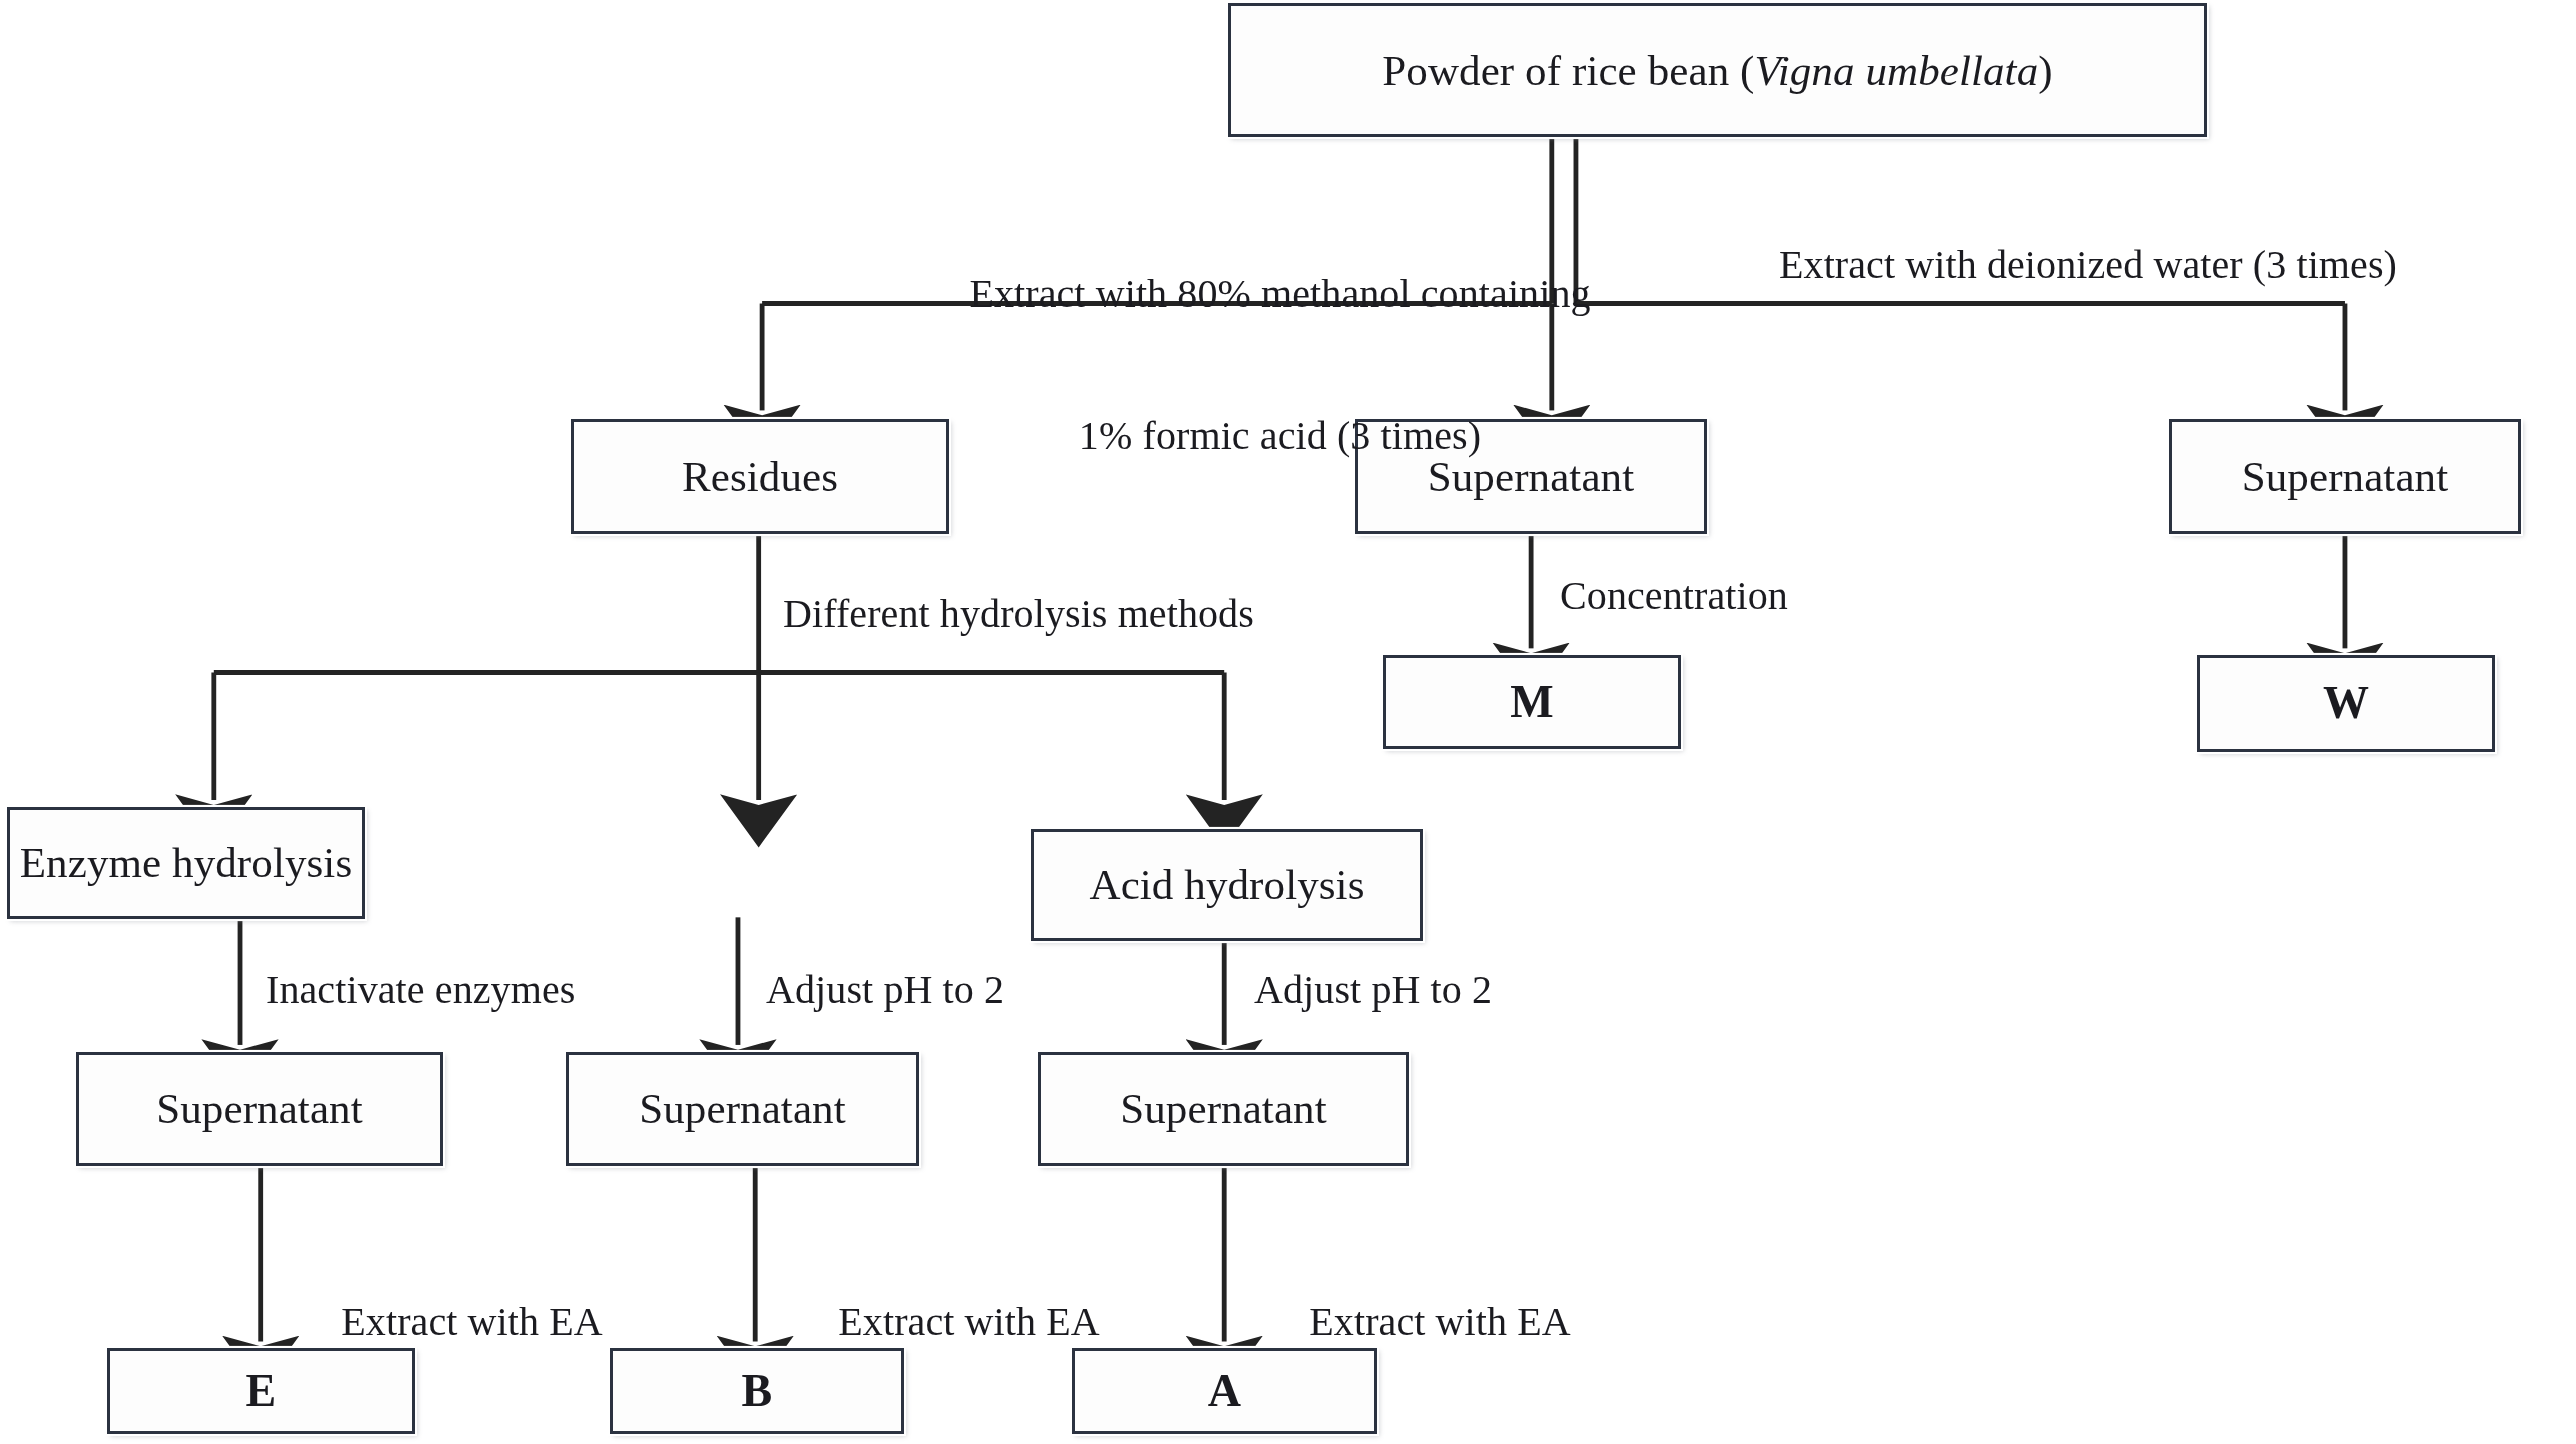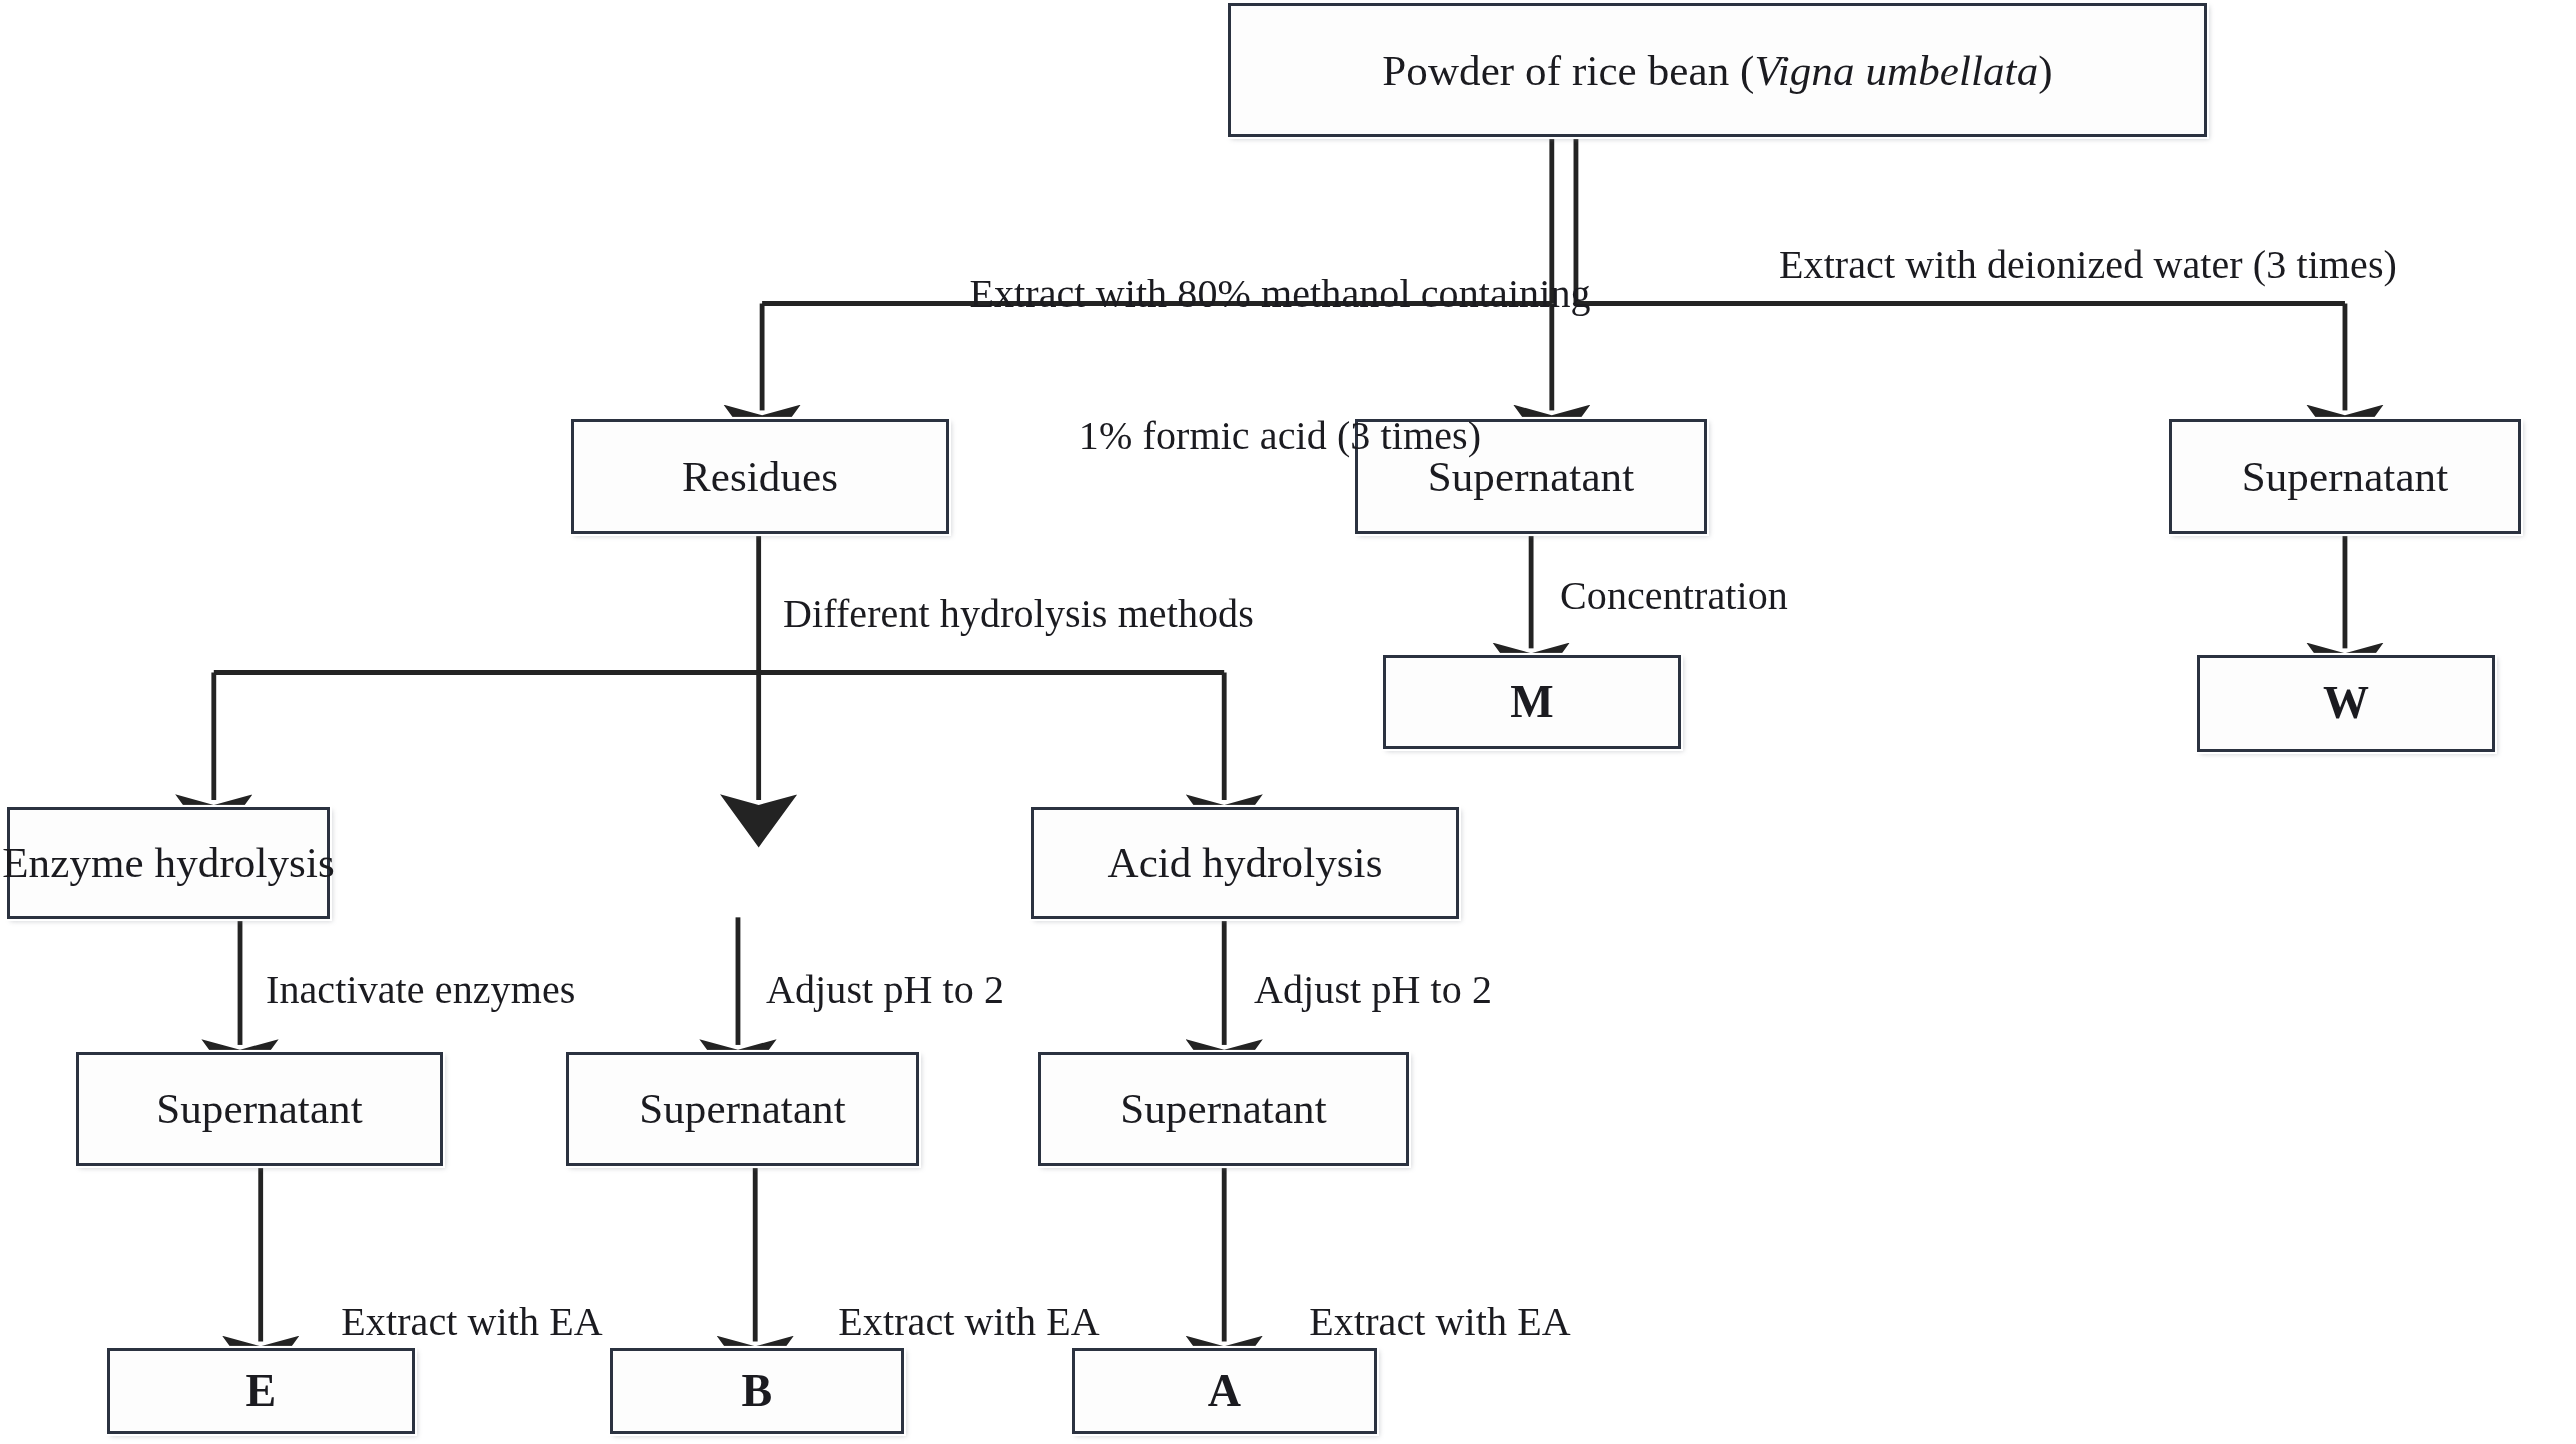--- a/index.html
+++ b/index.html
@@ -120,26 +120,26 @@
   </div>
 
   <div class="node-box" style="left:1383px; top:655px; width:298px; height:94px;">
     <span class="node-label bold">M</span>
   </div>
 
   <div class="node-box" style="left:2197px; top:655px; width:298px; height:97px;">
     <span class="node-label bold">W</span>
   </div>
 
-  <div class="node-box" style="left:7px; top:807px; width:323px; height:112px;font-family:Liberation Serif, serif;">
+  <div class="node-box" style="left:7px; top:807px; width:358px; height:112px;font-family:Liberation Serif, serif;">
     <span class="node-label">Enzyme hydrolysis</span>
   </div>
 
 
-  <div class="node-box" style="left:1031px; top:807px; width:428px; height:112px;">
+  <div class="node-box" style="left:1031px; top:829px; width:392px; height:112px;">
     <span class="node-label">Acid hydrolysis</span>
   </div>
 
   <div class="node-box" style="left:76px; top:1052px; width:367px; height:114px;">
     <span class="node-label">Supernatant</span>
   </div>
 
   <div class="node-box" style="left:566px; top:1052px; width:353px; height:114px;">
     <span class="node-label">Supernatant</span>
   </div>

